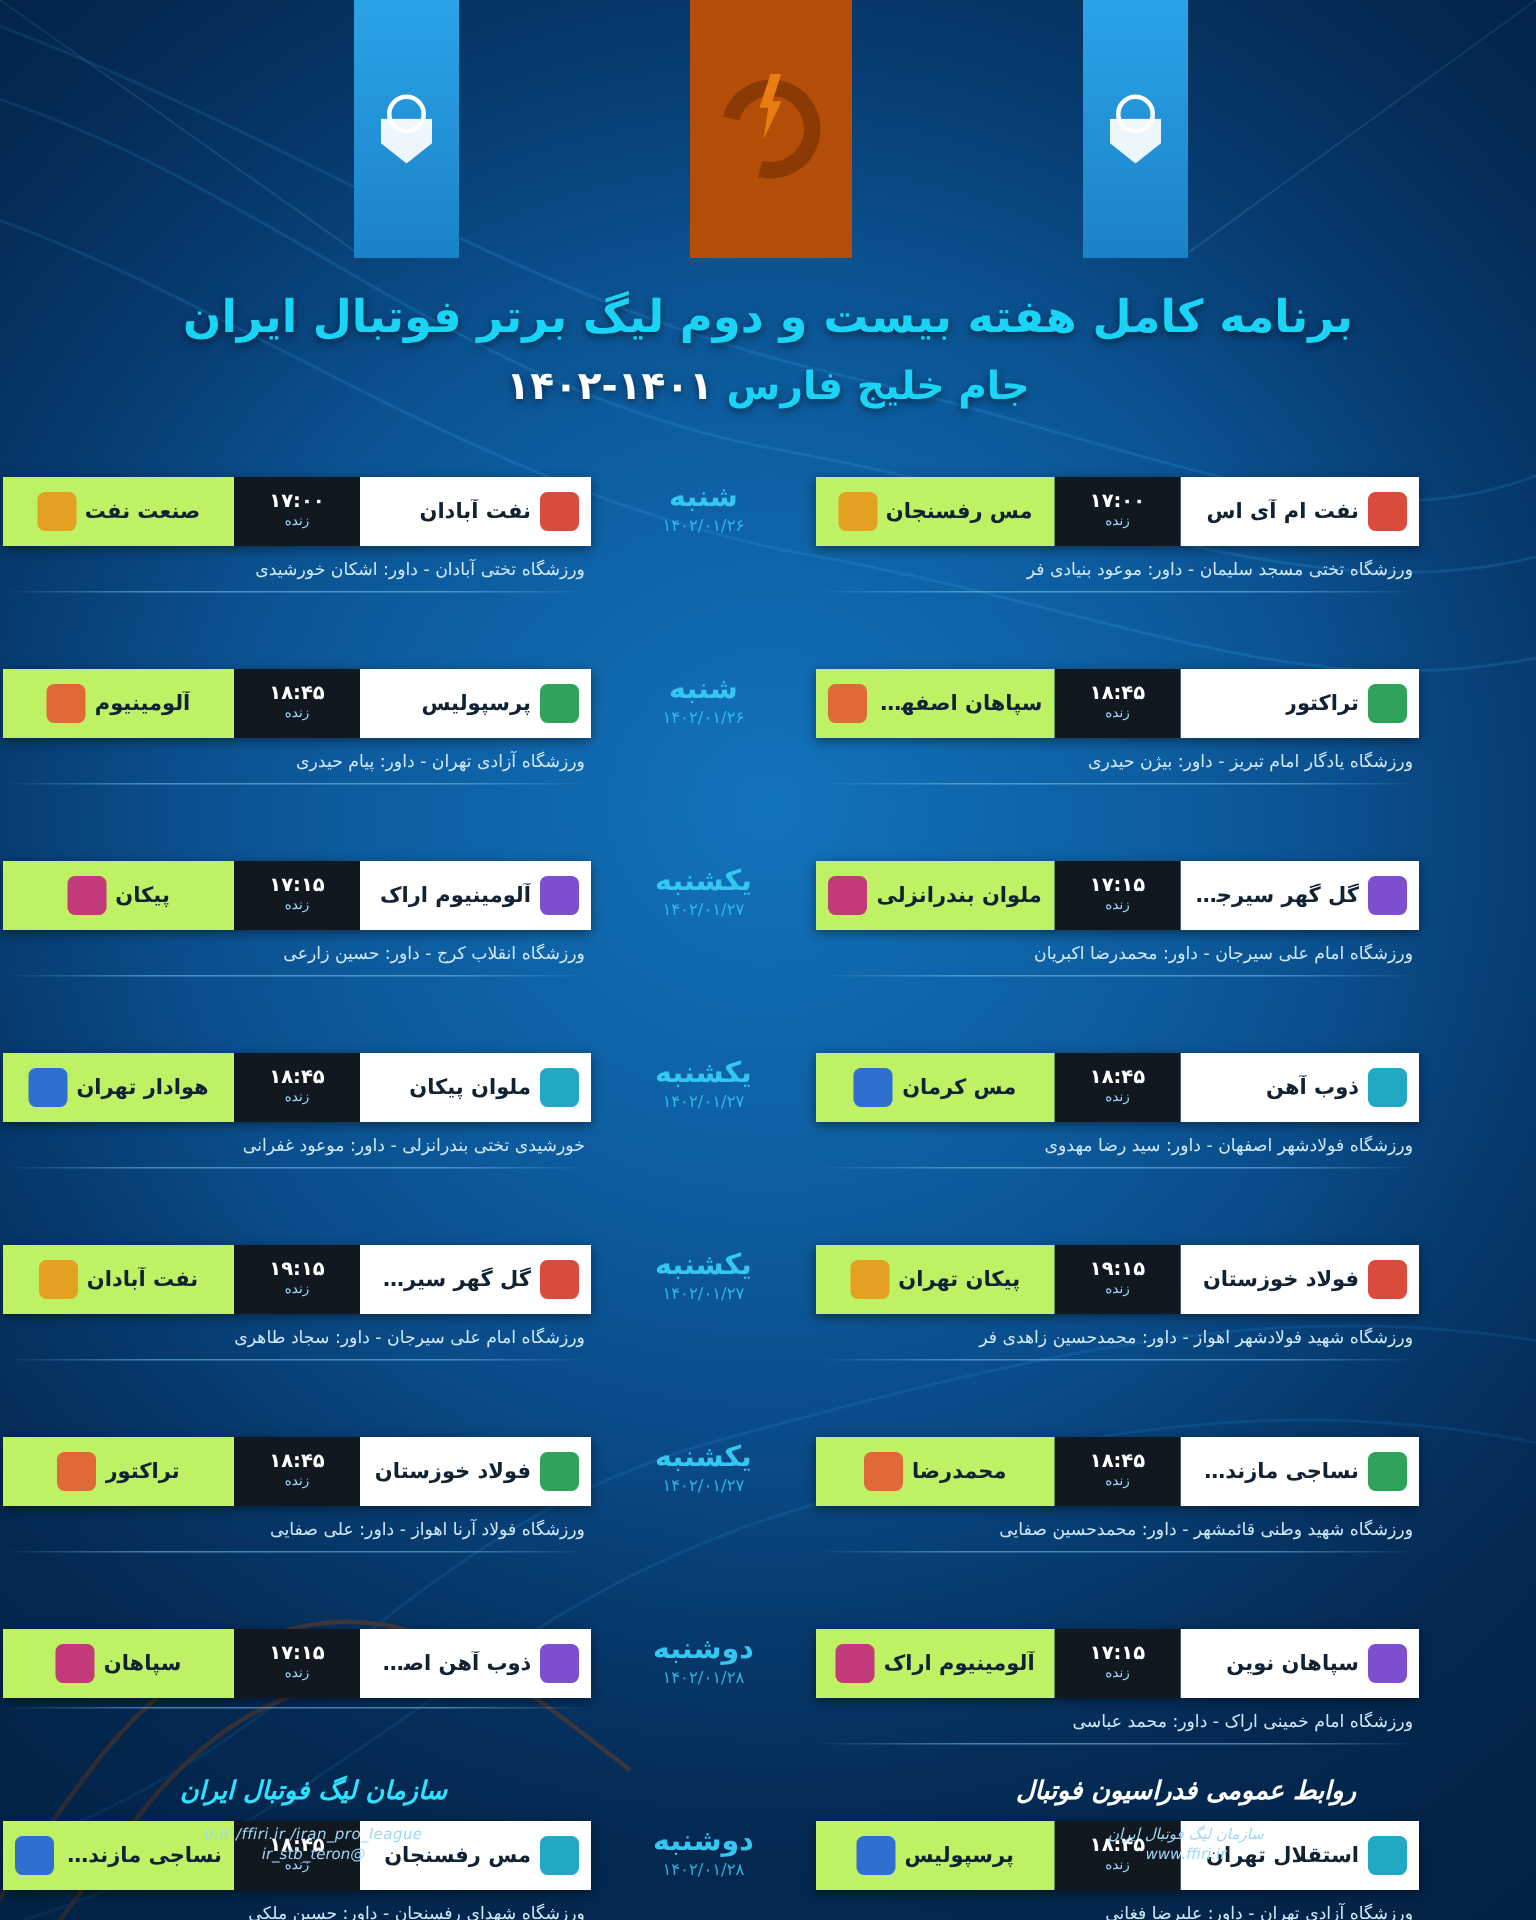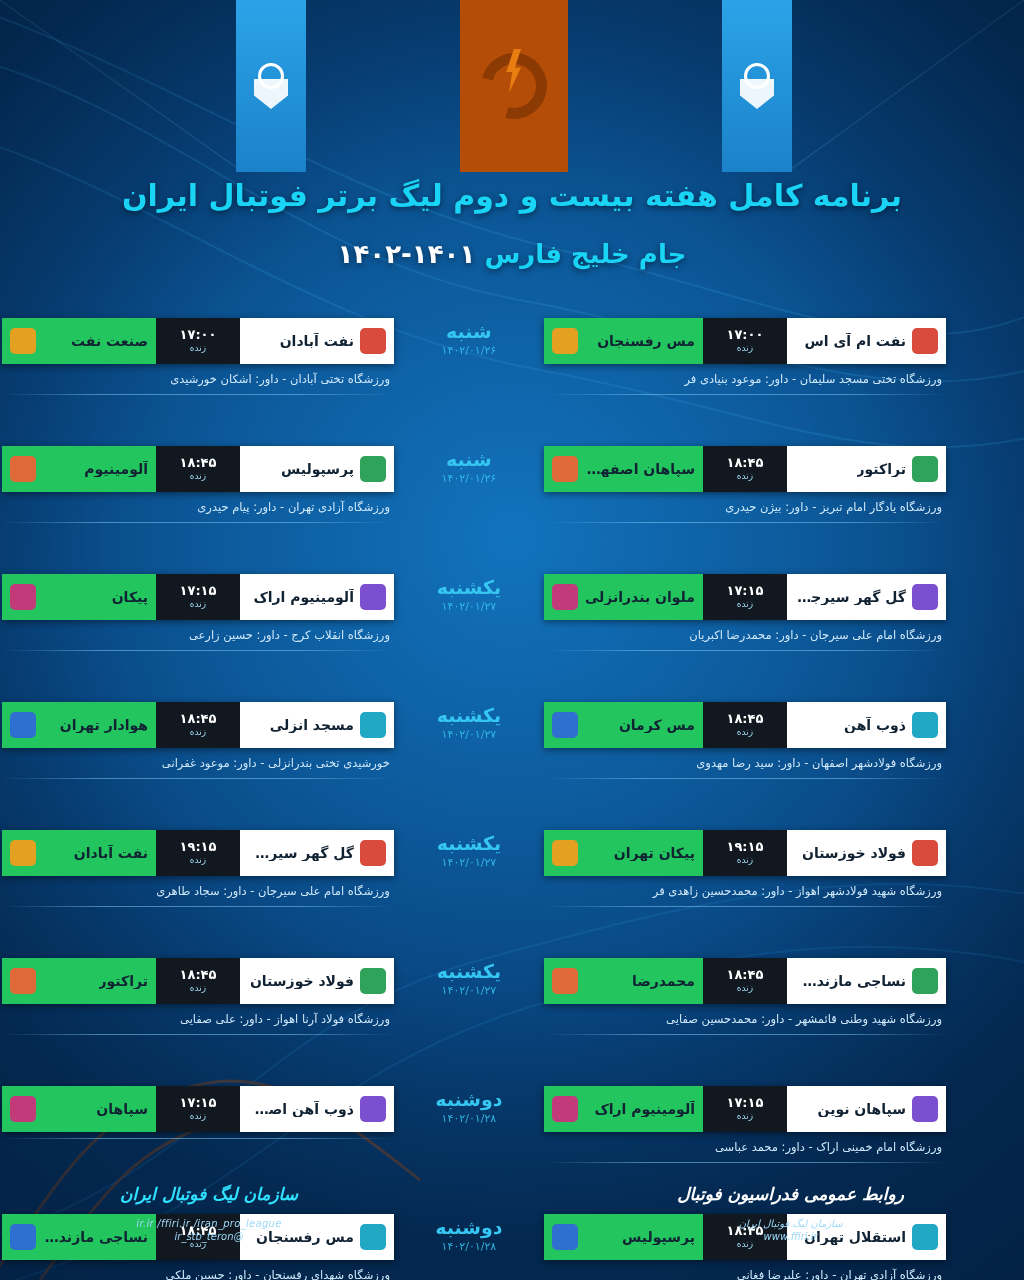--- a/index.html
+++ b/index.html
@@ -82,38 +82,38 @@
   .mid-logo .bolt {
     position: absolute; left: 30px; top: 2px;
     width: 16px; height: 44px;
     background: #e87d12;
     clip-path: polygon(55% 0, 100% 0, 62% 42%, 100% 42%, 25% 100%, 45% 52%, 8% 52%);
   }
 
   
   .headline {
     position: absolute;
-    top: 176px; left: 0; right: 0;
+    top: 192px; left: 0; right: 0;
     z-index: 6;
     text-align: center;
     padding: 0 58px;
   }
   .headline .line1 {
     color: #19d4f5;
     font-size: 30px;
     font-weight: bold;
     letter-spacing: .5px;
     text-shadow: 0 2px 6px rgba(0,0,0,.5);
     line-height: 1.35;
   }
   .headline .line2 {
     color: #19d4f5;
     font-size: 26px;
     font-weight: bold;
-    margin-top: 22px;
+    margin-top: 10px;
     text-shadow: 0 2px 6px rgba(0,0,0,.5);
   }
   .headline .season { color: #ffffff; }
 
   
   .grid {
     position: absolute;
     top: 318px;
     left: 78px;
     right: 78px;
@@ -140,21 +140,21 @@
     align-items: center;
     gap: 6px;
     padding: 0 8px;
     background: #ffffff;
     color: #123;
     font-size: 14px;
     font-weight: bold;
     min-width: 0;
   }
   .team.home { justify-content: flex-start; }
-  .team.away { justify-content: space-between; background: #22c55e; }
+  .team.away { justify-content: center; background: #bef264; }
   .team .nm { white-space: nowrap; overflow: hidden; text-overflow: ellipsis; }
   .crest {
     width: 26px; height: 26px;
     border-radius: 5px;
     flex: 0 0 26px;
     background: #dfe9f2;
     display: block;
   }
   .center {
     flex: 0 0 84px;
@@ -411,21 +411,21 @@
           <span class="crest" style="background: rgb(47, 111, 208);"></span>
         </div>
       </div>
       <div class="venue">ورزشگاه فولادشهر اصفهان - داور: سید رضا مهدوی</div>
       <div class="sep"></div>
     </div>
     <div class="match col-left">
       <div class="row">
         <div class="team home">
           <span class="crest" style="background: rgb(32, 168, 196);"></span>
-          <span class="nm">مسجد انزلی</span>
+          <span class="nm">ملوان پیکان</span>
         </div>
         <div class="center">
           <span class="tm">۱۸:۴۵</span>
           <span class="st">زنده</span>
         </div>
         <div class="team away">
           <span class="nm">هوادار تهران</span>
           <span class="crest" style="background: rgb(47, 111, 208);"></span>
         </div>
       </div>

